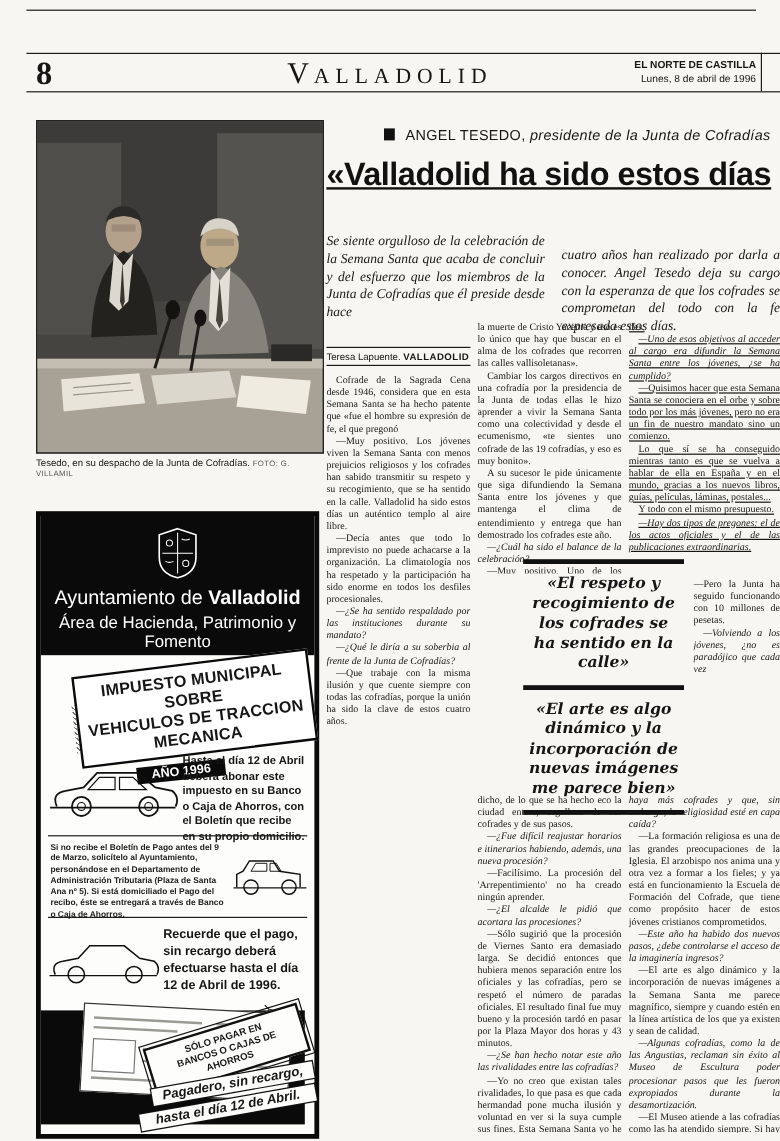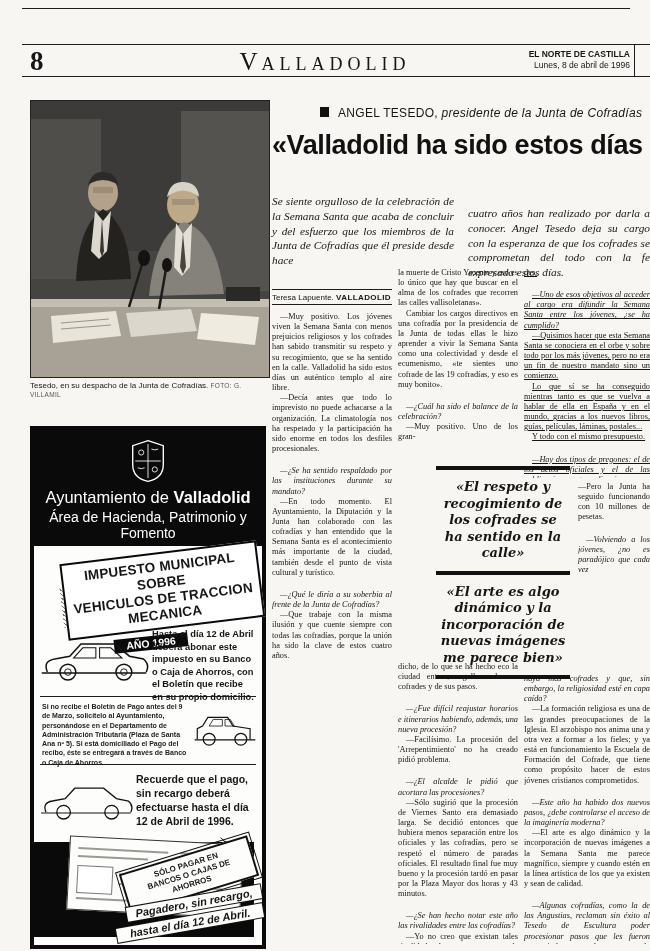--- a/index.html
+++ b/index.html
@@ -18,21 +18,21 @@
   .kicker .it{font-style:italic;}
   .kbullet{width:9px;height:10px;background:#111;display:inline-block;margin-right:6px;}
   .headline{font-size:27px;line-height:34px;font-weight:bold;letter-spacing:-.4px;
             font-family:"Liberation Sans",sans-serif;color:#111;}
   .lead{font-size:11.3px;line-height:14.8px;font-style:italic;text-align:justify;}
   .byline{font-size:8px;font-family:"Liberation Sans",sans-serif;padding:3px 0 2px 0;
           border-top:1px solid #1c1c1c;border-bottom:1px solid #1c1c1c;}
   .byline .city{font-weight:bold;letter-spacing:.4px;}
   .col{font-size:8.3px;line-height:10.15px;text-align:justify;overflow:hidden;}
   .col p{margin:0;text-indent:8px;}
-  .col p.q{font-style:italic;margin-top:12px;}
+  .col p.q{font-style:italic;}
   .col p.first{text-indent:0;}
   .caption{font-size:8px;font-family:"Liberation Sans",sans-serif;}
   .caption .credit{font-size:6.5px;color:#555;letter-spacing:.3px;}
   .pullbox{text-align:center;}
   .pullbar{height:4px;background:#111;margin:0 2px;}
   .pullq{font-size:13px;line-height:16.5px;font-style:italic;font-weight:bold;
          font-family:"DejaVu Serif",serif;padding:9px 4px;}
   
   .photo{background:#4c4a46;overflow:hidden;border:1px solid #222;}
   
@@ -120,43 +120,44 @@
 <div class="abs caption" style="left:30px;top:381px;width:238px;">
   <span>Tesedo, en su despacho de la Junta de Cofradías.</span>
   <span class="credit">FOTO: G. VILLAMIL</span>
 </div>
 
 <div class="abs kicker" style="left:272px;top:106px;width:378px;">
   <span class="kbullet"></span>
   <span>ANGEL TESEDO,</span>
   <span class="it">presidente de la Junta de Cofradías</span>
 </div>
-<div class="abs headline" style="left:272px;top:128px;width:378px;">
+<div class="abs headline" style="left:272px;top:128px;width:378px;text-decoration:underline;">
   <div>«Valladolid ha sido estos días</div>
 </div>
 
 <div class="abs lead" style="left:272px;top:194px;width:182px;">Se siente orgulloso de la celebración de la Semana Santa que acaba de concluir y del esfuerzo que los miembros de la Junta de Cofradías que él preside desde hace</div>
 <div class="abs lead" style="left:468px;top:206px;width:182px;">cuatro años han realizado por darla a conocer. Angel Tesedo deja su cargo con la esperanza de que los cofrades se comprometan del todo con la fe expresada estos días.</div>
 
 <div class="abs byline" style="left:272px;top:289px;width:120px;">
   <span>Teresa Lapuente.</span>
   <span class="city">VALLADOLID</span>
 </div>
 
 <div class="abs col" style="left:272px;top:312px;width:120px;height:632px;">
+    <p>Cofrade de la Sagrada Cena desde 1946, considera que en esta Semana Santa se ha hecho patente que «fue el hombre su expresión de fe, el que pregonó</p>
     <p>—Muy positivo. Los jóvenes viven la Semana Santa con menos prejuicios religiosos y los cofrades han sabido transmitir su respeto y su recogimiento, que se ha sentido en la calle. Valladolid ha sido estos días un auténtico templo al aire libre.</p>
     <p>—Decía antes que todo lo imprevisto no puede achacarse a la organización. La climatología nos ha respetado y la participación ha sido enorme en todos los desfiles procesionales.</p>
     <p class="q">—¿Se ha sentido respaldado por las instituciones durante su mandato?</p>
-    <p>—En todo momento. El Ayuntamiento, la Diputación y la Junta han colaborado con las cofradías y han entendido que la Semana Santa es el acontecimiento más importante de la ciudad, también desde el punto de vista cultural y turístico.</p>
     <p class="q">—¿Qué le diría a su soberbia al frente de la Junta de Cofradías?</p>
     <p>—Que trabaje con la misma ilusión y que cuente siempre con todas las cofradías, porque la unión ha sido la clave de estos cuatro años.</p>
   </div>
 <div class="abs col" style="left:398px;top:268px;width:120px;height:210px;">
     <p class="first">la muerte de Cristo Yacente y eso es lo único que hay que buscar en el alma de los cofrades que recorren las calles vallisoletanas».</p>
     <p>Cambiar los cargos directivos en una cofradía por la presidencia de la Junta de todas ellas le hizo aprender a vivir la Semana Santa como una colectividad y desde el ecumenismo, «te sientes uno cofrade de las 19 cofradías, y eso es muy bonito».</p>
+    <p>A su sucesor le pide únicamente que siga difundiendo la Semana Santa entre los jóvenes y que mantenga el clima de entendimiento y entrega que han demostrado los cofrades este año.</p>
     <p class="q">—¿Cuál ha sido el balance de la celebración?</p>
     <p>—Muy positivo. Uno de los gran-</p>
   </div>
 <div class="abs col" style="left:524px;top:268px;width:126px;height:210px;text-decoration:underline;">
     <p class="first">des.</p>
     <p class="q">—Uno de esos objetivos al acceder al cargo era difundir la Semana Santa entre los jóvenes, ¿se ha cumplido?</p>
     <p>—Quisimos hacer que esta Semana Santa se conociera en el orbe y sobre todo por los más jóvenes, pero no era un fin de nuestro mandato sino un comienzo.</p>
     <p>Lo que sí se ha conseguido mientras tanto es que se vuelva a hablar de ella en España y en el mundo, gracias a los nuevos libros, guías, películas, láminas, postales...</p>
     <p>Y todo con el mismo presupuesto.</p>
     <p class="q">—Hay dos tipos de pregones: el de los actos oficiales y el de las publicaciones extraordinarias.</p>
@@ -170,32 +171,32 @@
   <div class="pullbar"></div>
 </div>
 
 <div class="abs col" style="left:578px;top:482px;width:72px;height:176px;">
     <p class="first">—Pero la Junta ha seguido funcionando con 10 millones de pesetas.</p>
     <p class="q">—Volviendo a los jóvenes, ¿no es paradójico que cada vez</p>
   </div>
 <div class="abs col" style="left:398px;top:662px;width:120px;height:282px;">
     <p class="first">dicho, de lo que se ha hecho eco la ciudad entera, orgullosa de sus cofrades y de sus pasos.</p>
     <p class="q">—¿Fue difícil reajustar horarios e itinerarios habiendo, además, una nueva procesión?</p>
-    <p>—Facilísimo. La procesión del 'Arrepentimiento' no ha creado pidió problema.</p>
+    <p>—Facilísimo. La procesión del 'Arrepentimiento' no ha creado ningún aprender.</p>
     <p class="q">—¿El alcalde le pidió que acortara las procesiones?</p>
     <p>—Sólo sugirió que la procesión de Viernes Santo era demasiado larga. Se decidió entonces que hubiera menos separación entre los oficiales y las cofradías, pero se respetó el número de paradas oficiales. El resultado final fue muy bueno y la procesión tardó en pasar por la Plaza Mayor dos horas y 43 minutos.</p>
     <p class="q">—¿Se han hecho notar este año las rivalidades entre las cofradías?</p>
     <p>—Yo no creo que existan tales rivalidades, lo que pasa es que cada hermandad pone mucha ilusión y voluntad en ver si la suya cumple sus fines. Esta Semana Santa yo he observado un gran clima y soberbia de unión entre todos los cofrades.</p>
   </div>
 <div class="abs col" style="left:524px;top:662px;width:126px;height:282px;">
     <p class="first q">haya más cofrades y que, sin embargo, la religiosidad esté en capa caída?</p>
     <p>—La formación religiosa es una de las grandes preocupaciones de la Iglesia. El arzobispo nos anima una y otra vez a formar a los fieles; y ya está en funcionamiento la Escuela de Formación del Cofrade, que tiene como propósito hacer de estos jóvenes cristianos comprometidos.</p>
-    <p class="q">—Este año ha habido dos nuevos pasos, ¿debe controlarse el acceso de la imaginería moderna?</p>
+    <p class="q">—Este año ha habido dos nuevos pasos, ¿debe controlarse el acceso de la imaginería ingresos?</p>
     <p>—El arte es algo dinámico y la incorporación de nuevas imágenes a la Semana Santa me parece magnífico, siempre y cuando estén en la línea artística de los que ya existen y sean de calidad.</p>
-    <p class="q">—Algunas cofradías, como la de las Angustias, reclaman sin éxito al Tesedo de Escultura poder procesionar pasos que les fueron expropiados durante la desamortización.</p>
+    <p class="q">—Algunas cofradías, como la de las Angustias, reclaman sin éxito al Museo de Escultura poder procesionar pasos que les fueron expropiados durante la desamortización.</p>
     <p>—El Museo atiende a las cofradías como las ha atendido siempre. Si hay reclamaciones particulares de esculturas, eso es un asunto entre la cofradía conversa y el museo en el que la Junta no debe entrar.</p>
   </div>
 
 <div class="abs ad" style="left:30px;top:426px;width:228px;height:515px;">
 
   <div class="adhead" style="height:116px;position:relative;">
     <svg width="34" height="46" viewBox="0 0 40 52" style="margin-top:8px;">
       <path d="M20 2 L38 8 V30 Q38 46 20 50 Q2 46 2 30 V8 Z" fill="none" stroke="#fff" stroke-width="1.6"></path>
       <line x1="20" y1="6" x2="20" y2="46" stroke="#fff" stroke-width="1"></line>
       <line x1="5" y1="26" x2="35" y2="26" stroke="#fff" stroke-width="1"></line>

